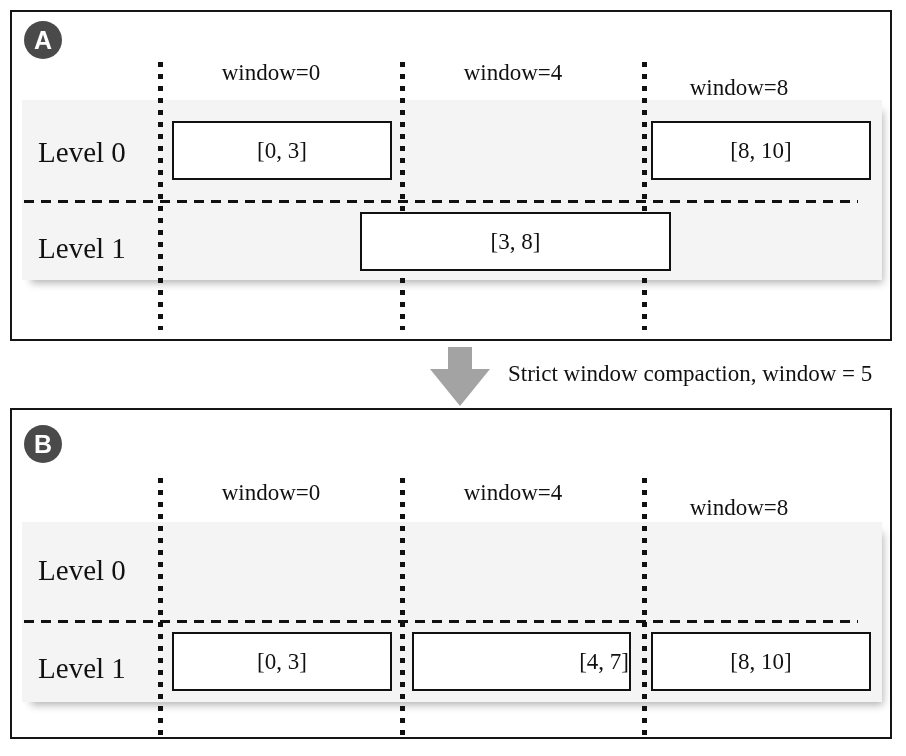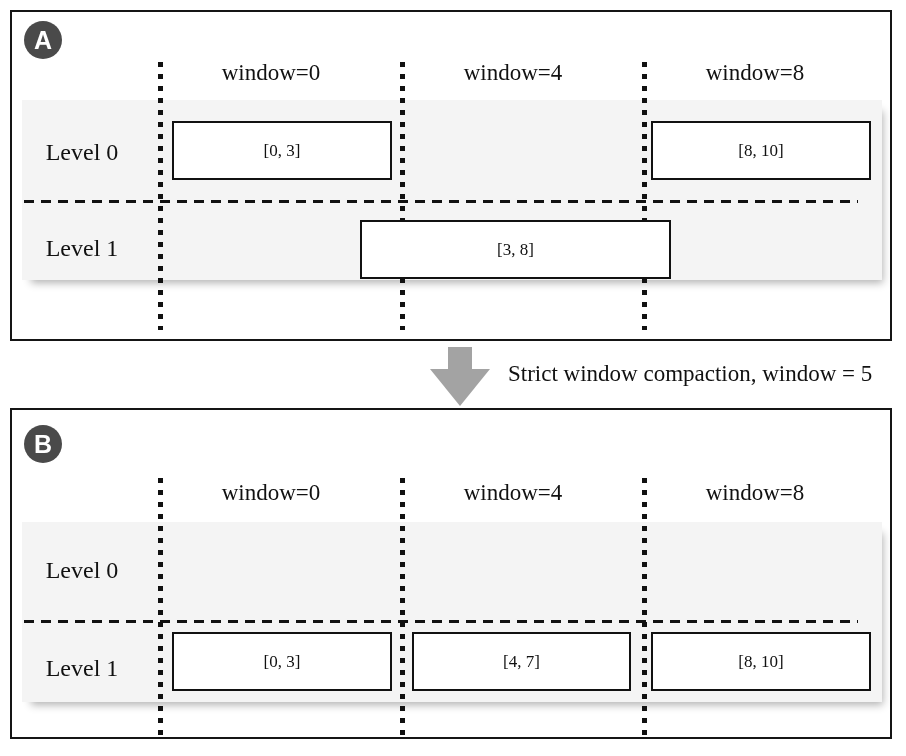--- a/index.html
+++ b/index.html
@@ -34,21 +34,21 @@
   .panel-a .badge{left:12px;top:9px;}
   .panel-b .badge{left:12px;top:15px;}
 
   
   .win-label{
     position:absolute;width:222px;height:26px;line-height:26px;
     text-align:center;font-size:23px;z-index:4;
   }
   .panel-a .win-label{top:48px;}
   .panel-b .win-label{top:70px;}
-  .win-col0{left:148px;} .win-col1{left:390px;text-align:center;} .win-col2{left:632px;}
+  .win-col0{left:148px;} .win-col1{left:390px;text-align:center;} .win-col2{left:616px;margin-top:15px;}
 
   
   .dotline{
     position:absolute;width:5px;z-index:2;
     background:repeating-linear-gradient(180deg,#111 0 5px,transparent 5px 12px);
   }
   .panel-a .dotline{top:50px;height:268px;}
   .panel-b .dotline{top:68px;height:259px;}
   .dot0{left:146px;} .dot1{left:388px;} .dot2{left:630px;}
 
@@ -66,40 +66,40 @@
   .dash{
     position:absolute;left:12px;width:834px;height:3px;z-index:3;
     background:repeating-linear-gradient(90deg,#111 0 10px,transparent 10px 17px);
   }
   .panel-a .dash{top:188px;}
   .panel-b .dash{top:210px;}
 
   
   .lvl-label{
     position:absolute;left:0;width:140px;height:24px;line-height:24px;
-    text-align:center;font-size:24px;z-index:4;
+    text-align:center;font-size:29px;z-index:4;
   }
   .panel-a .lvl0{top:128px;} .panel-a .lvl1{top:224px;}
   .panel-b .lvl0{top:148px;} .panel-b .lvl1{top:246px;}
 
   
   .ibox{
     position:absolute;height:59px;box-sizing:border-box;
     border:2px solid #111;background:#fff;
     display:flex;align-items:center;justify-content:center;
-    font-size:17px;z-index:5;
+    font-size:23px;z-index:5;
   }
   .panel-a .row-l0{top:109px;}
-  .panel-a .row-l1{top:208px;}
+  .panel-a .row-l1{top:200px;}
   .panel-b .row-l1{top:222px;}
   .box-a-03 {left:160px;width:220px;}
   .box-a-810{left:639px;width:220px;}
   .box-a-38 {left:348px;width:311px;}
   .box-b-03 {left:160px;width:220px;}
-  .box-b-47 {left:400px;width:219px;}
+  .box-b-47 {left:400px;width:219px;justify-content:flex-end;}
   .box-b-810{left:639px;width:220px;}
 
   
   .arrow-shaft{
     position:absolute;left:448px;top:347px;width:24px;height:22px;
     background:#a3a3a3;
   }
   .arrow-head{
     position:absolute;left:430px;top:369px;width:0;height:0;
     border-left:30px solid transparent;

